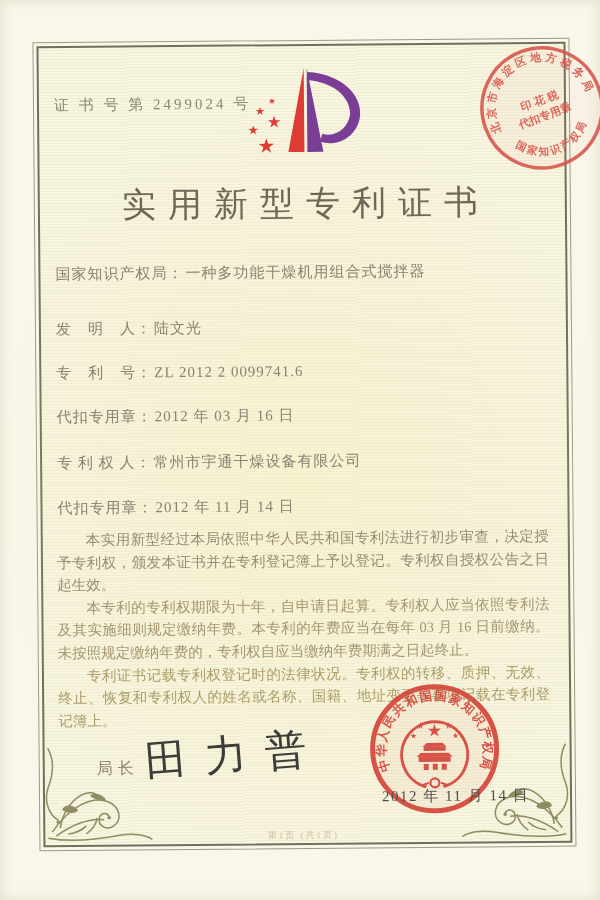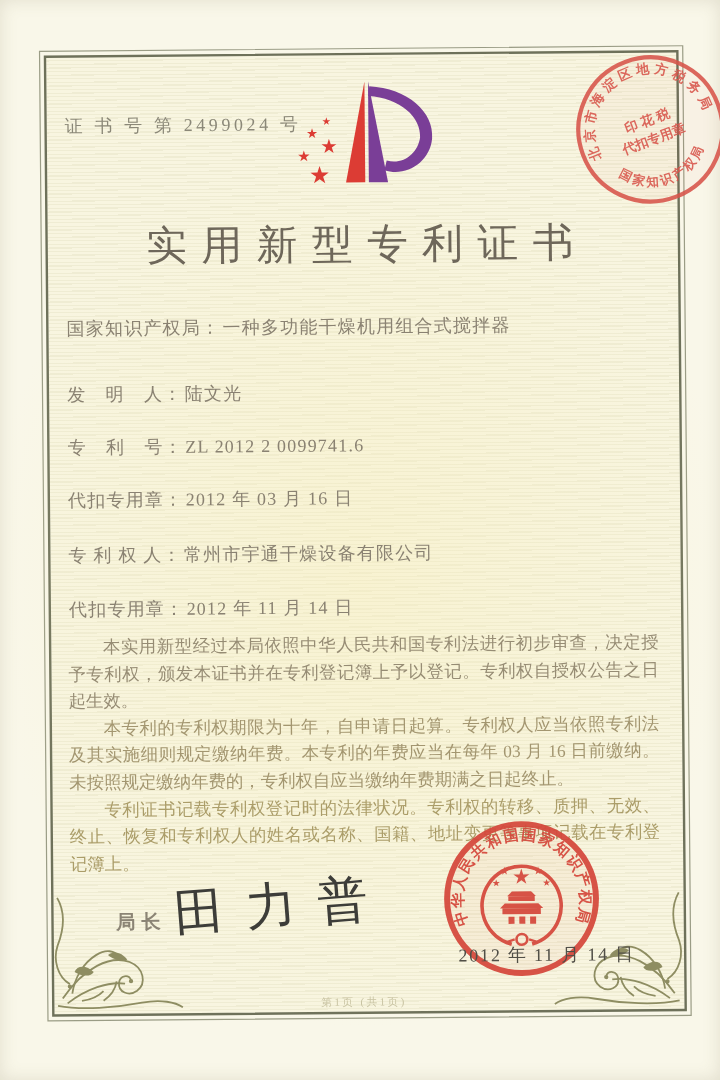--- a/index.html
+++ b/index.html
@@ -22,21 +22,21 @@
   .tax-stamp{position:absolute;left:478px;top:43px;width:134px;height:134px;transform:rotate(-20deg);opacity:.88;}
   .title{position:absolute;left:4px;right:0;top:181px;text-align:center;font-size:34px;
     letter-spacing:12px;text-indent:12px;color:#6e675a;font-weight:500;}
   .field{position:absolute;left:57px;font-size:15px;color:#8a8272;letter-spacing:1px;white-space:nowrap;}
   .f0{top:263px}.f1{top:318px}.f2{top:362px}.f3{top:406px}.f4{top:452px}.f5{top:497px}
   .field .val{margin-left:2px;}
   .body-text{position:absolute;left:56px;top:527px;width:492px;font-size:14.5px;
     line-height:22.6px;text-align:justify;}
   .body-text p{margin:0;text-indent:2em;}
   .p0{color:#968c74}.p1{color:#a39670}.p2{color:#ab9d69}
-  .director{position:absolute;left:94px;top:757px;font-size:16px;letter-spacing:5px;color:#8b8475;font-weight:bold;}
+  .director{position:absolute;left:94px;top:757px;font-size:16px;letter-spacing:5px;color:#8b8475;}
   .signature{position:absolute;left:142px;top:726px;font-size:42px;letter-spacing:18px;
     color:#3d3d39;transform:rotate(-4deg);font-weight:500;}
   .seal{position:absolute;left:364px;top:682px;width:136px;height:136px;opacity:.93;}
   .seal-date{position:absolute;left:379px;top:788px;font-size:15px;letter-spacing:1.5px;
     color:#514f47;z-index:3;white-space:nowrap;}
   .footer{position:absolute;left:0;right:0;top:829px;text-align:center;font-size:9px;
     letter-spacing:2px;color:#c8c3a2;}
   .ornament{position:absolute;top:740px;width:112px;height:104px;}
   .orn-right{left:457px;}
   .orn-left{left:39px;transform:scaleX(-1);}

